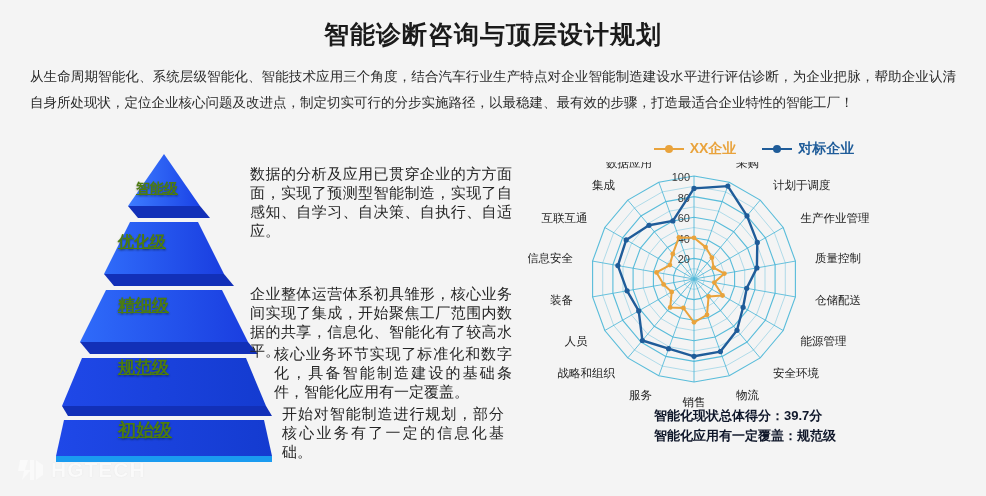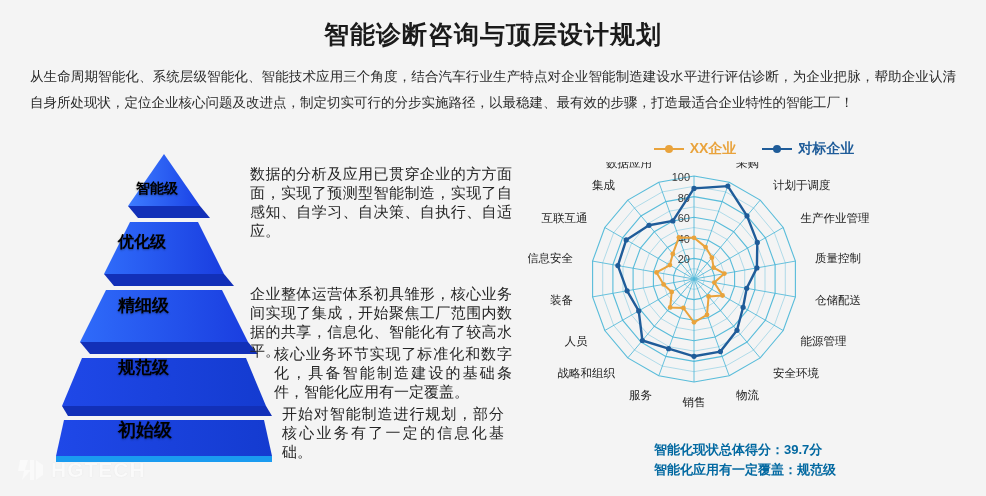--- a/index.html
+++ b/index.html
@@ -24,23 +24,24 @@
     position:absolute;left:30px;top:64px;width:926px;
     font-size:13.5px;line-height:26px;color:#2a2a2a;
     text-align:justify;
   }
 
   
   .pyramid-wrap{position:absolute;left:14px;top:148px;width:520px;height:316px;}
   .pyr{position:absolute;left:0;top:0;width:260px;height:316px;}
   .pyr svg{display:block;}
   .lvl-label{
-    position:absolute;color:#000000;font-weight:bold;
+    position:absolute;color:#4d7c0f;font-weight:bold;
     text-shadow:0 1px 2px rgba(0,0,0,.35);
     white-space:nowrap;
+    text-decoration:underline;
   }
   .lvl-label.l0{left:122px;top:32px;font-size:14px;}
   .lvl-label.l1{left:104px;top:84px;font-size:16px;}
   .lvl-label.l2{left:104px;top:146px;font-size:17px;}
   .lvl-label.l3{left:104px;top:208px;font-size:17px;}
   .lvl-label.l4{left:104px;top:270px;font-size:18px;}
 
   .desc{
     position:absolute;
     font-size:15px;line-height:19px;color:#262626;
@@ -62,22 +63,22 @@
   .legend-item{display:flex;align-items:center;gap:6px;}
   .legend-line{display:inline-block;width:30px;height:2px;position:relative;}
   .legend-line::after{
     content:"";position:absolute;left:11px;top:-3px;
     width:8px;height:8px;border-radius:50%;background:inherit;
   }
   .radar-svg{position:absolute;left:0;top:22px;}
 
   
   .summary{
-    position:absolute;left:654px;top:440px;
-    font-size:13px;font-weight:bold;line-height:20px;color:#0369a1;
+    position:absolute;left:654px;top:406px;
+    font-size:13px;font-weight:bold;line-height:20px;color:#0f172a;
     white-space:nowrap;
   }
 
   
   .watermark{
     position:absolute;left:18px;bottom:14px;
     display:flex;align-items:center;gap:7px;
     opacity:.55;
   }
   .wm-mark{

